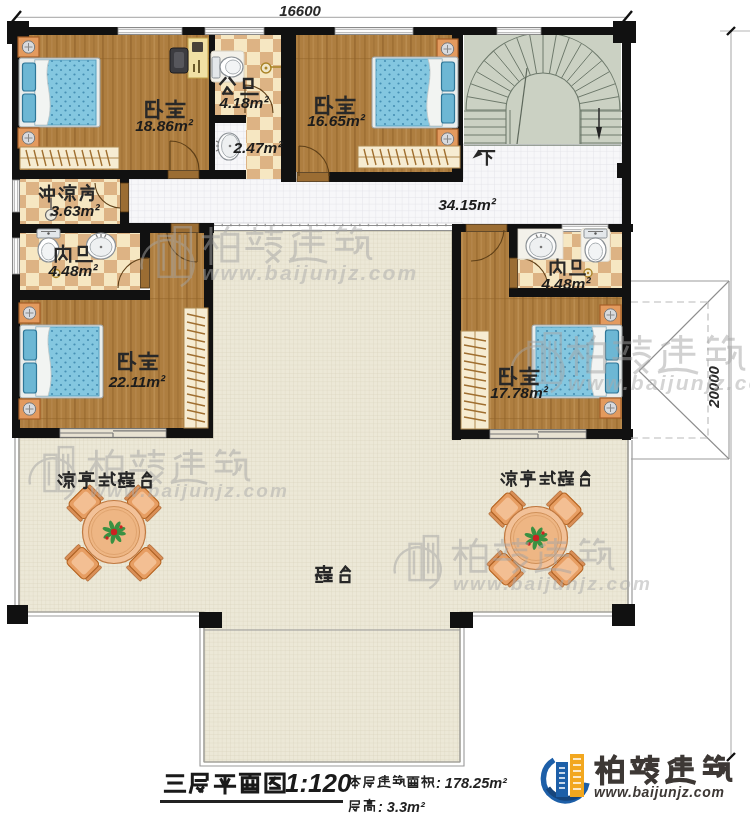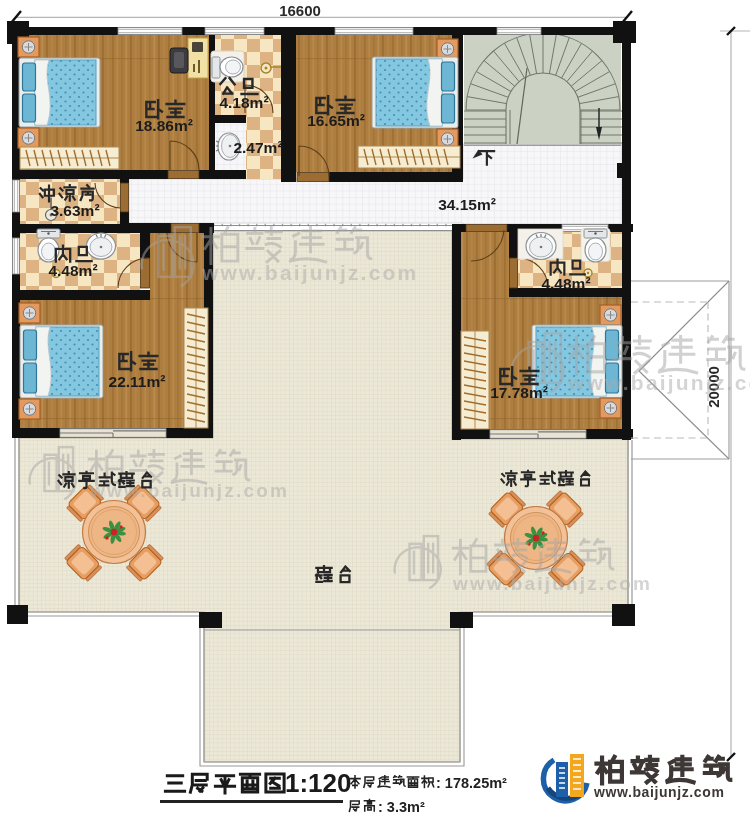--- a/index.html
+++ b/index.html
@@ -1,15 +1,15 @@
 <!DOCTYPE html>
 <html><head><meta charset="utf-8">
 <style>
 html,body{margin:0;padding:0;background:#fff;}
-#plan{position:relative;width:750px;height:819px;}
+#plan{position:relative;width:750px;height:819px;font-style:italic;}
 text{font-family:"Liberation Sans",sans-serif;}
 .dim{font-size:15px;font-weight:bold;fill:#2a2a2a;}
 .num{font-size:15.5px;font-weight:bold;fill:#1c1c1c;}
 .lb{color:#282828;stroke-width:11.5px;}
 .wm{color:#a5a5a5;stroke-width:7px;}
 .wmtxt{font-weight:bold;fill:#ababab;letter-spacing:2.2px;}
 .tt{color:#1a1a1a;stroke-width:12.5px;}
 .ttn{font-size:26px;font-weight:bold;fill:#1a1a1a;}
 .st{color:#222;stroke-width:11px;}
 .stn{font-size:14.5px;font-weight:bold;fill:#222;}

